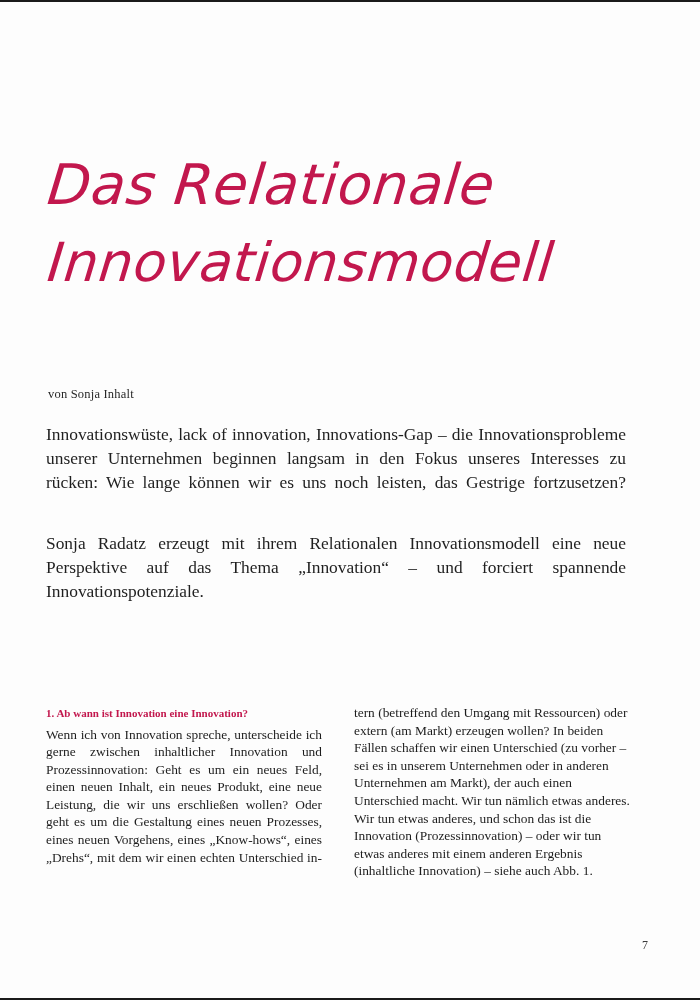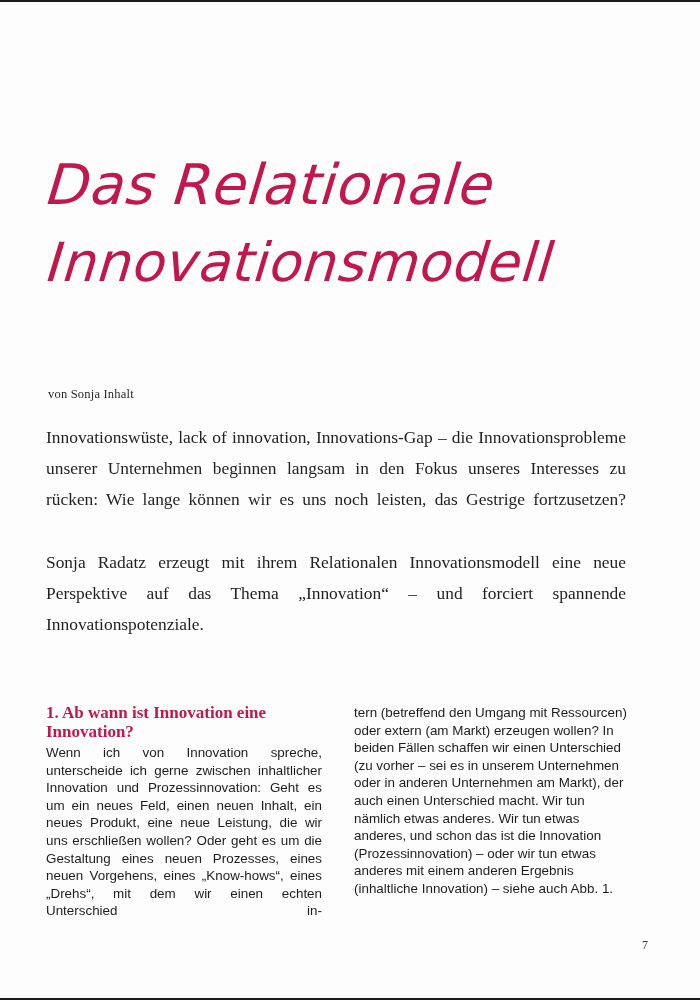--- a/index.html
+++ b/index.html
@@ -60,27 +60,27 @@
     letter-spacing: 0.2px;
   }
 
   
   .lead {
     position: absolute;
     left: 46px;
     width: 580px;
     font-family: "Liberation Serif", serif;
     font-size: 17.4px;
-    line-height: 31px;
+    line-height: 24px;
     color: #1f1f1f;
     text-align: justify;
     text-justify: inter-word;
   }
   .lead.p1 { top: 420px; }
-  .lead.p2 { top: 545px; }
+  .lead.p2 { top: 529px; }
   .lead.p1::after,
   .lead.p2::after {
     content: "";
     display: inline-block;
     width: 100%;
   }
 
   
   .columns {
     position: absolute;
@@ -93,28 +93,28 @@
     position: absolute;
     top: 0;
     width: 276px;
   }
   .col-left  { left: 0; }
   .col-right { left: 308px; }
 
   .section-heading {
     font-family: "Liberation Serif", serif;
     font-weight: bold;
-    font-size: 17px;
+    font-size: 11px;
     line-height: 18.5px;
     color: #c2174d;
     margin: 0 0 3px 0;
   }
 
   .body-text {
-    font-family: Liberation Sans, sans-serif;
+    font-family: Liberation Serif, serif;
     font-size: 13.4px;
     line-height: 17.6px;
     color: #1d1d1d;
     text-align: justify;
     text-justify: inter-word;
     margin: 0;
     hyphens: none;
   }
   .body-text::after {
     content: "";

